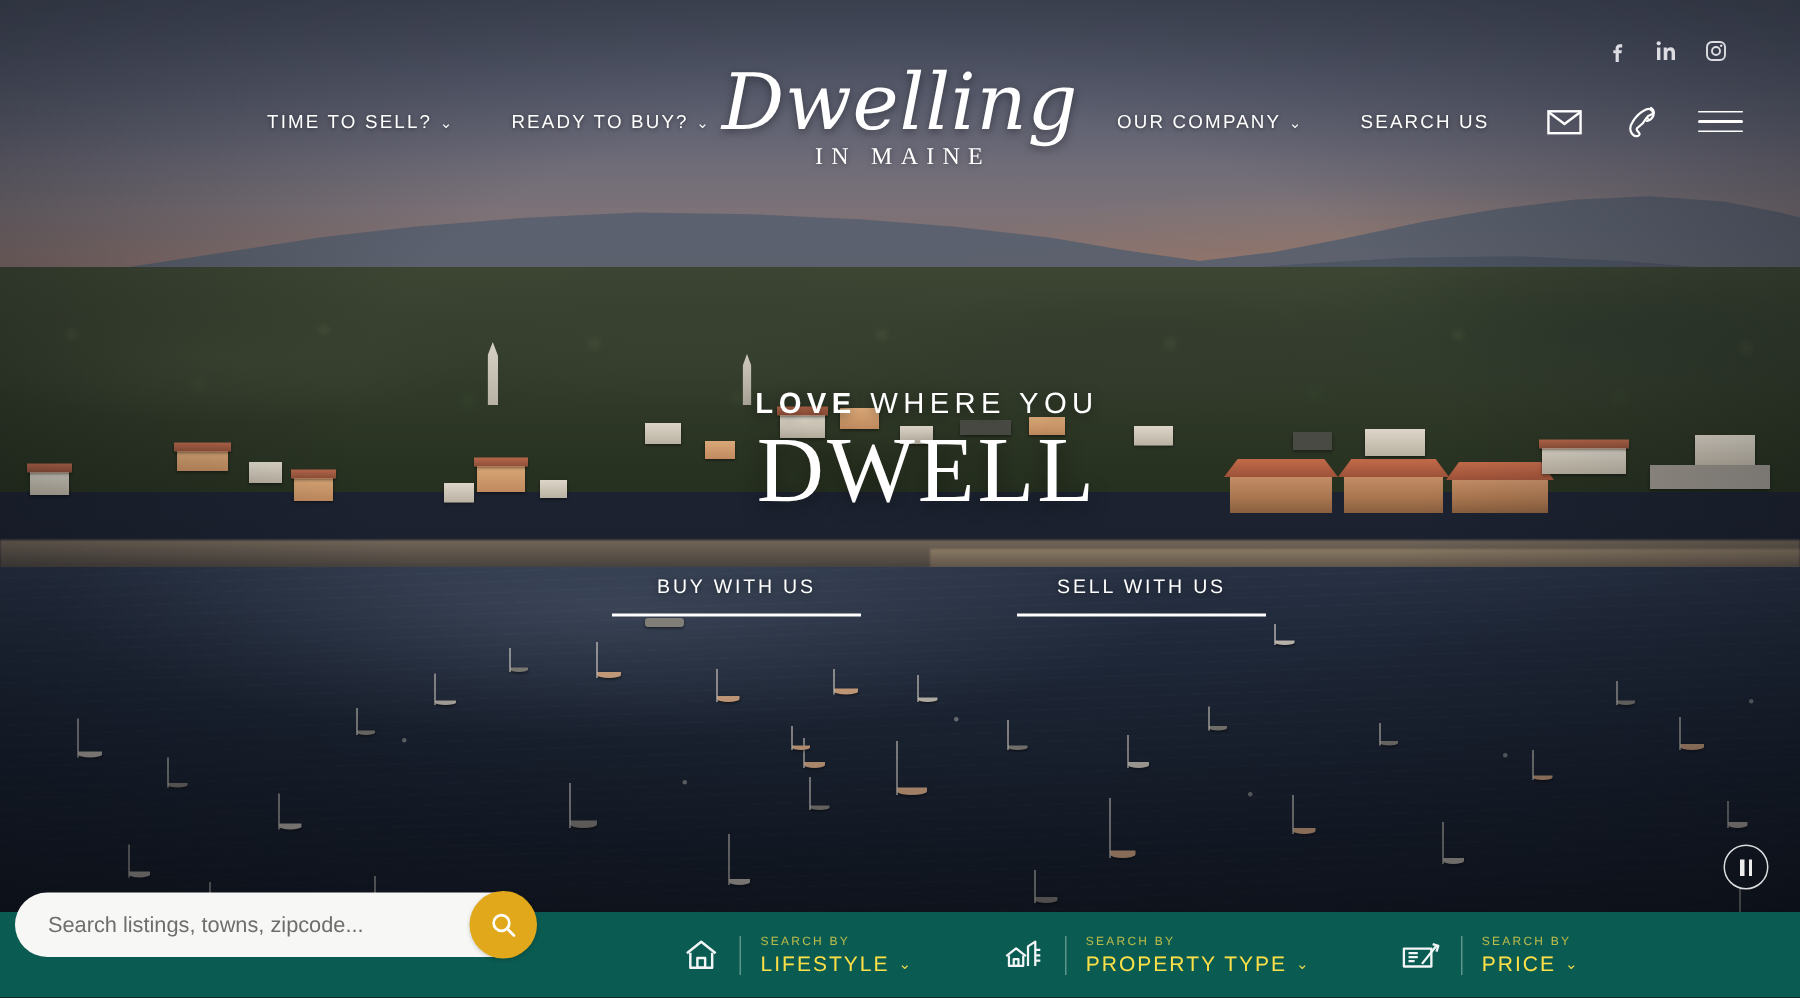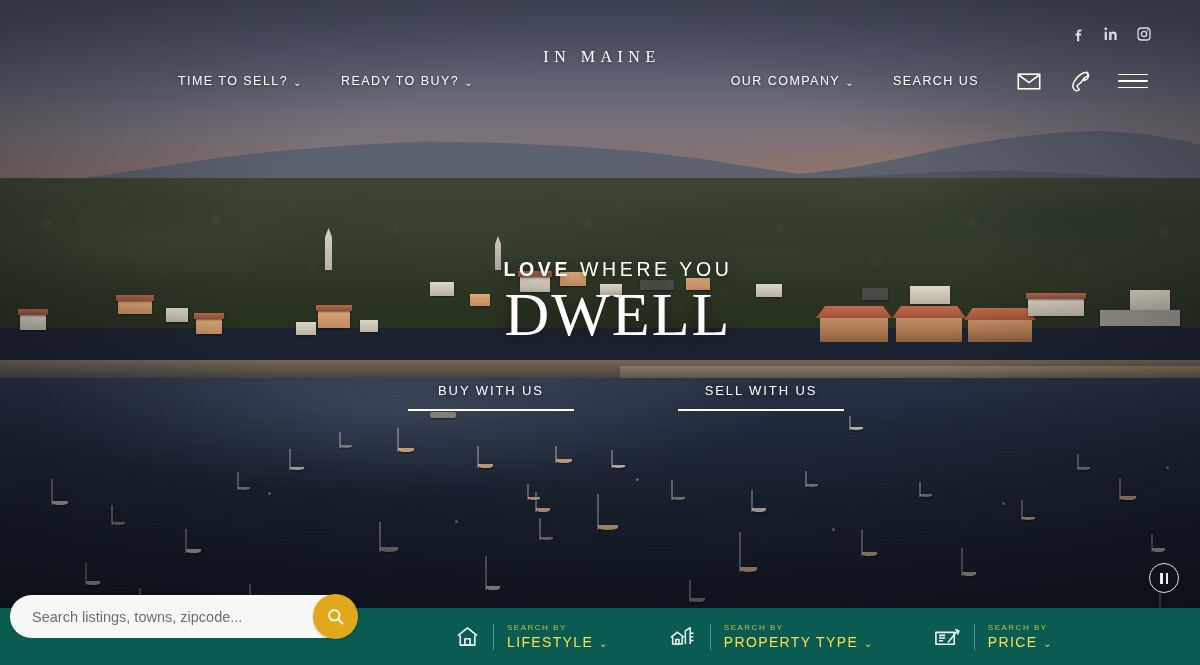--- a/index.html
+++ b/index.html
@@ -198,21 +198,21 @@
 
   .nav {
     position:absolute; left:0; top:58px; width:100%; height:46px;
     display:flex; align-items:center; z-index:30;
   }
   .nav-left {
     position:absolute; left:178px; top:0; height:46px;
     display:flex; align-items:center; gap:38px;
   }
   .nav-right {
-    position:absolute; right:52px; top:0; height:46px;
+    position:absolute; right:38px; top:0; height:46px;
     display:flex; align-items:center; gap:0;
   }
   .nav-item {
     color:#fff; font-size:12.5px; letter-spacing:1.45px;
     font-weight:400; display:flex; align-items:center; gap:5px;
     text-shadow:0 1px 3px rgba(0,0,0,.45);
     cursor:pointer; white-space:nowrap;
   }
   .nav-item .chev { font-size:10px; opacity:.95; transform:translateY(1px); }
   .nav-right .nav-item { margin-right:38px; }
@@ -581,20 +581,21 @@
       </span>
       <span class="burger">
         <i></i>
           <i></i>
           <i></i>
       </span>
     </div>
   </div>
 
   <div class="logo">
+    <div class="logo-script">Dwelling</div>
     <div class="logo-sub">IN MAINE</div>
   </div>
 
   <div class="hero-center">
     <div class="eyebrow">
       <b>LOVE</b><span> WHERE YOU</span>
     </div>
     <div class="headline">DWELL</div>
 
     <div class="cta-row">

